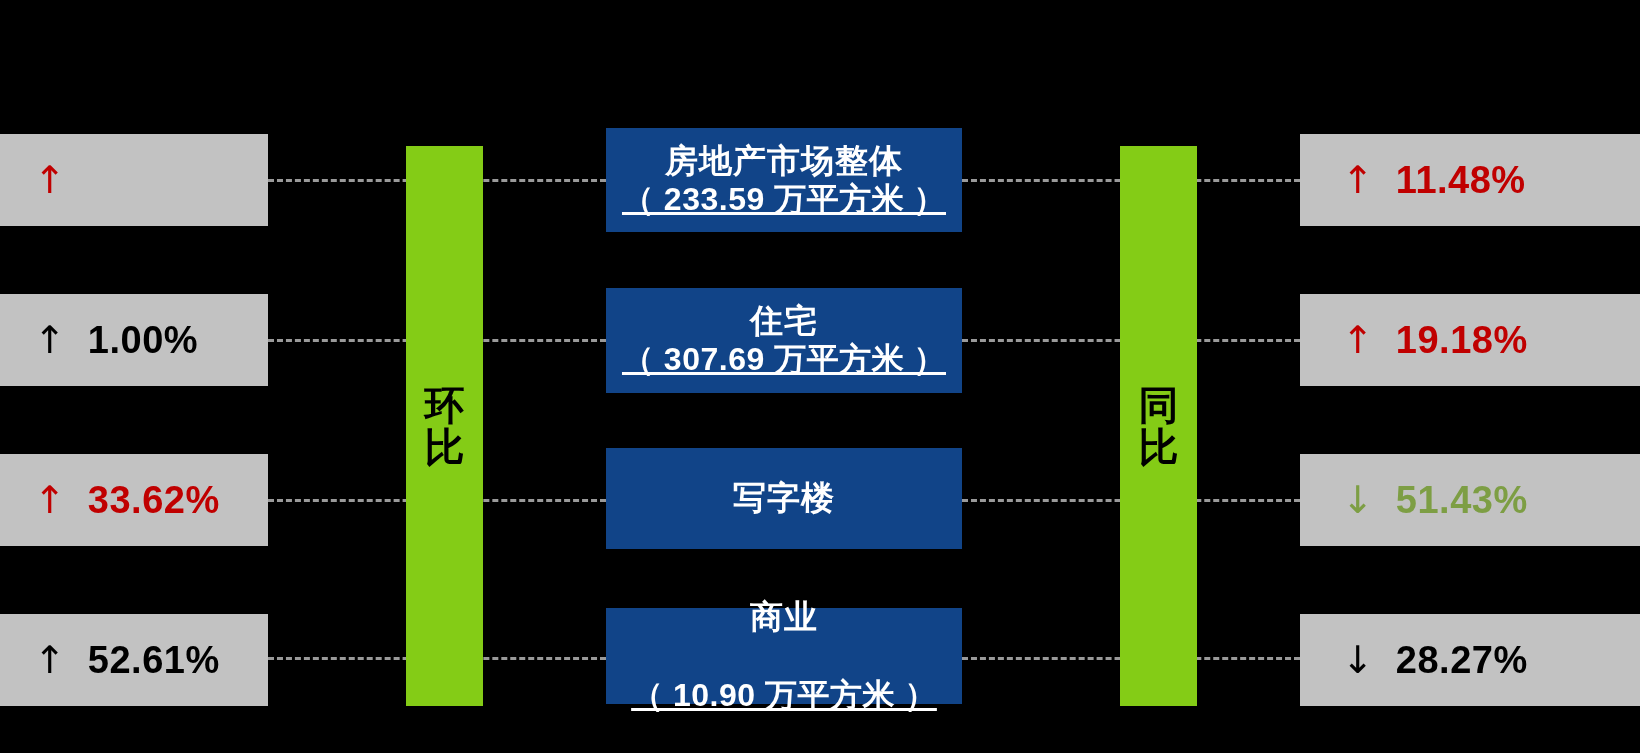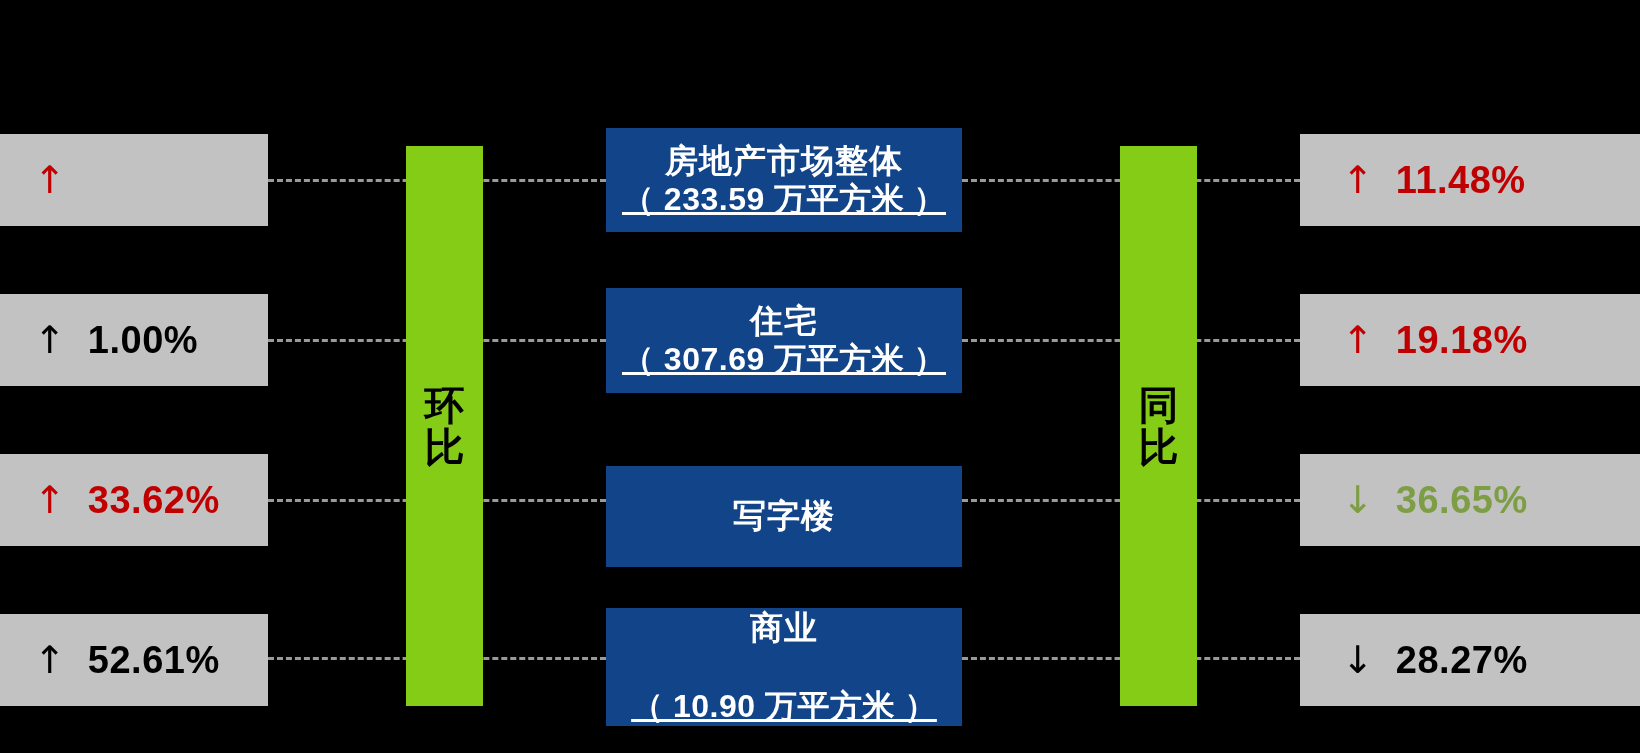--- a/index.html
+++ b/index.html
@@ -161,35 +161,35 @@
   <div class="metric-cell right" style="top:294px; height:92px;">
     <span class="metric-arrow c-red">↑</span>
     <span class="metric-value c-red">19.18%</span>
   </div>
 
   <div class="metric-cell left" style="top:454px; height:92px;">
     <span class="metric-arrow c-red">↑</span>
     <span class="metric-value c-red">33.62%</span>
   </div>
 
-  <div class="blue-box" style="top:448px; height:101px;margin-top:18px;">
+  <div class="blue-box" style="top:448px; height:101px;">
     <span class="blue-title">写字楼</span>
   </div>
 
   <div class="metric-cell right" style="top:454px; height:92px;">
     <span class="metric-arrow c-green">↓</span>
-    <span class="metric-value c-green">36.65%</span>
+    <span class="metric-value c-green">51.43%</span>
   </div>
 
   <div class="metric-cell left" style="top:614px; height:92px;">
     <span class="metric-arrow c-black">↑</span>
     <span class="metric-value c-black">52.61%</span>
   </div>
 
-  <div class="blue-box" style="top:608px; height:118px;gap:40px;">
+  <div class="blue-box" style="top:608px; height:96px;gap:40px;">
     <span class="blue-title">商业</span>
     <span class="blue-sub">（ 10.90 万平方米 ）</span>
   </div>
 
   <div class="metric-cell right" style="top:614px; height:92px;">
     <span class="metric-arrow c-black">↓</span>
     <span class="metric-value c-black">28.27%</span>
   </div>
 
 </div>

